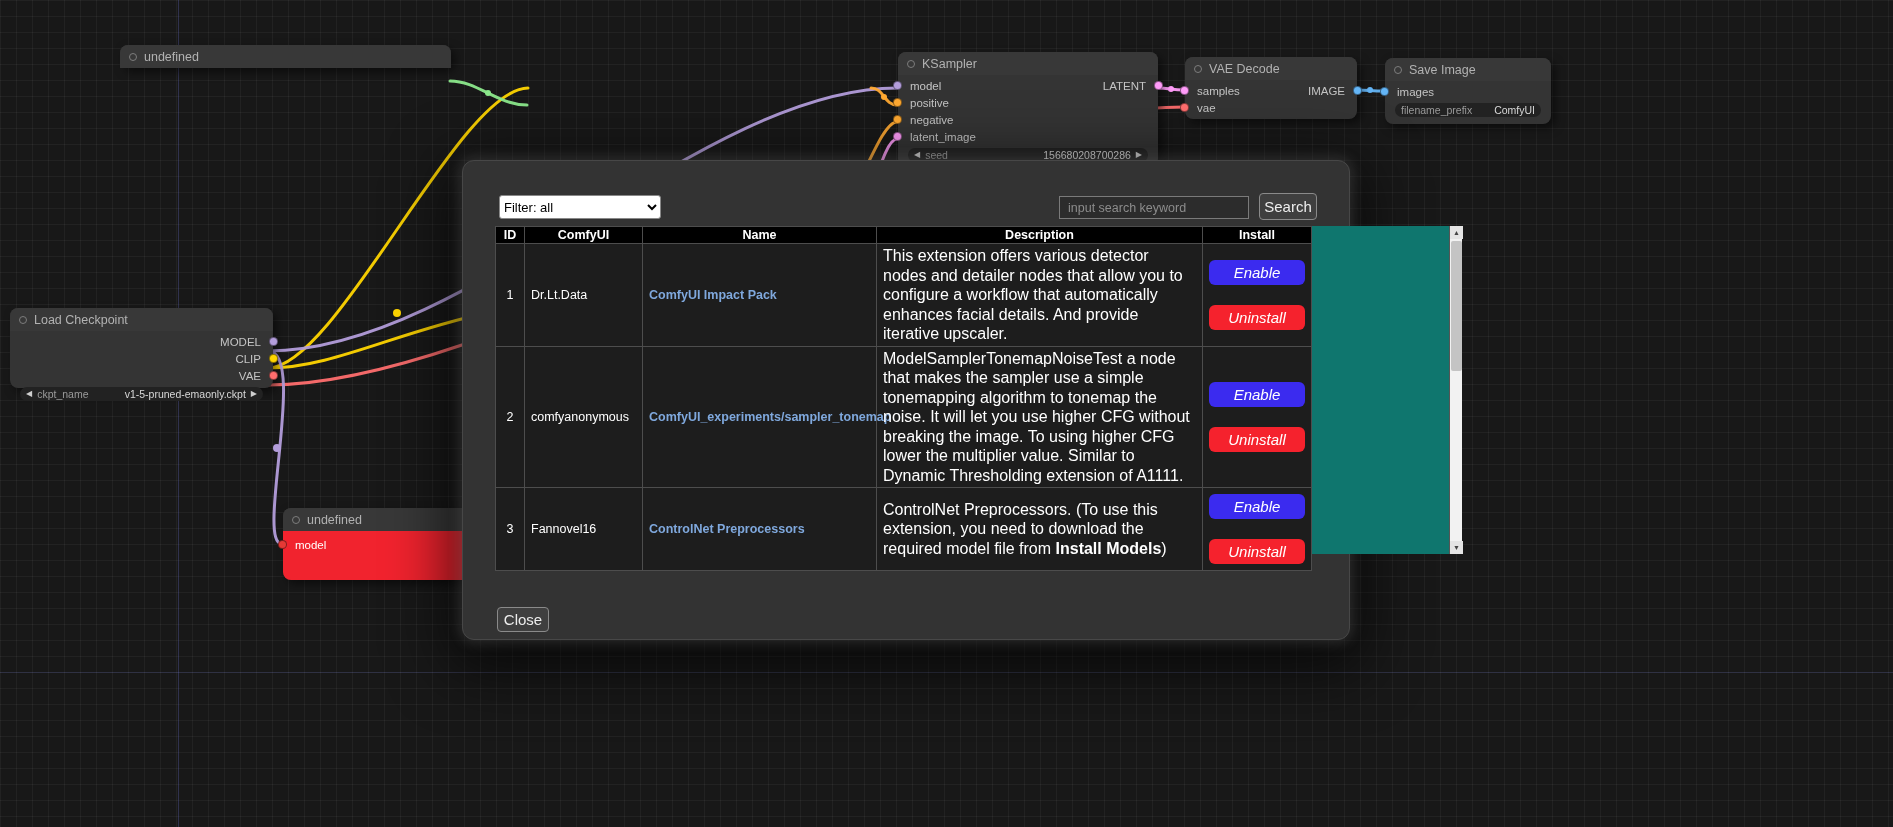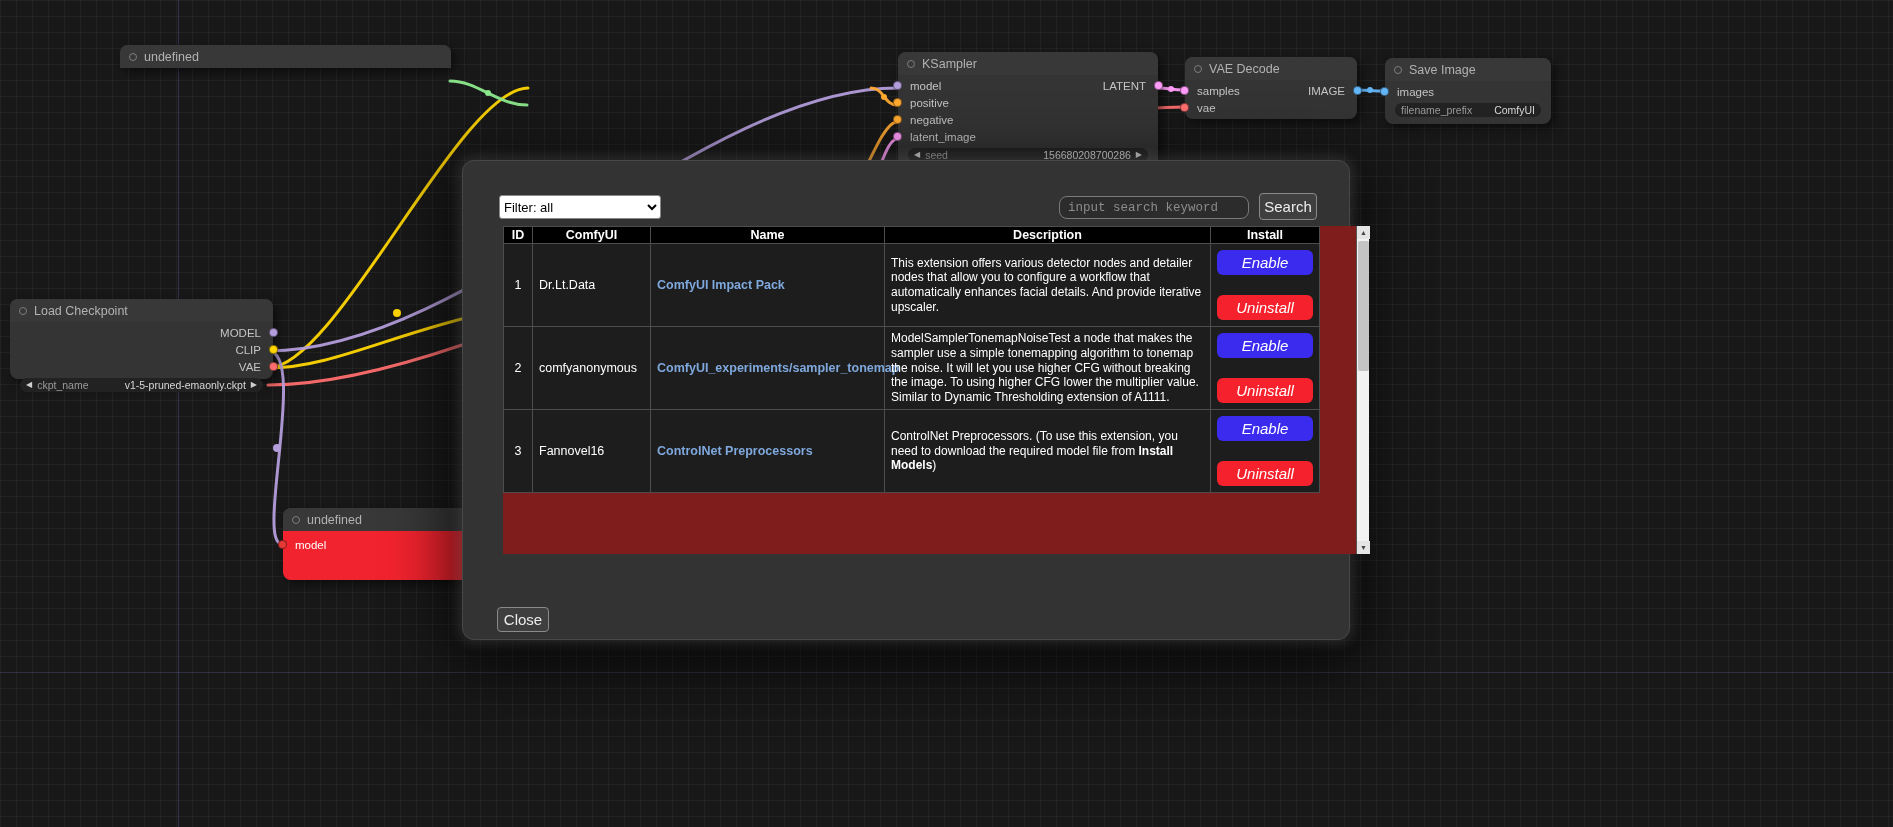--- a/index.html
+++ b/index.html
@@ -79,49 +79,49 @@
     background:#333333; border:1px solid #474747; border-radius:12px; z-index:10;
     box-shadow:0 0 14px 3px rgba(255,255,255,0.13), 0 16px 60px 14px rgba(0,0,0,0.65);
   }
   .filter-select {
     position:absolute; left:36px; top:34px; width:162px; height:24px;
     font-family:"Liberation Sans",sans-serif; font-size:13px;
     background:#fff; color:#000; border:1px solid #888; border-radius:3px;
   }
   .search-input {
     position:absolute; left:596px; top:35px; width:190px; height:23px;
-    background:#2c2c2c; border:1px solid #7a7a7a; border-radius:8px;
+    background:#2c2c2c; border:1px solid #7a7a7a; border-radius:0;
     color:#cfcfcf; font-size:12.5px; padding:0 8px;
-    font-family:Liberation Mono, monospace;
+    font-family:Liberation Sans, sans-serif;
   }
   .search-input::placeholder { color:#8c8c8c; }
   .btn {
     background:#3f3f3f; border:1px solid #8a8a8a; border-radius:4px;
     color:#ededed; font-size:15px; font-family:"Liberation Sans",sans-serif;
     cursor:pointer; line-height:1;
   }
   .search-btn { position:absolute; left:796px; top:32px; width:58px; height:27px; }
   .close-btn  { position:absolute; left:34px; top:446px; width:52px; height:25px; }
 
   .table-wrap {
-    position:absolute; left:40px; top:65px; width:866px; height:328px;
-    background:#7f1d1d;
+    position:absolute; left:32px; top:65px; width:967px; height:328px;
+    background:#0f766e;
   }
   .ext-table { width:816px; border-collapse:collapse; table-layout:fixed; }
   .ext-table th {
     background:#000; color:#fff; font-size:12.5px; font-weight:bold;
     border:1px solid #4d4d4d; padding:1px 4px; height:17px; text-align:center;
   }
   .ext-table td {
     background:#1d1d1d; color:#fff; font-size:12.5px;
     border:1px solid #4d4d4d; padding:2px 6px; vertical-align:middle;
   }
   td.cell-id { text-align:center; }
   td.cell-name a { color:var(--link-color,#7fa8dd); font-weight:bold; text-decoration:none; white-space:nowrap; }
-  td.cell-desc { font-size:12px; line-height:1.22; }
+  td.cell-desc { font-size:16px; line-height:1.22; }
   td.cell-install { text-align:center; padding:3px 4px; }
   .btn-enable, .btn-uninstall {
     display:block; width:96px; height:25px; margin:3px auto;
     border:none; border-radius:6px; color:#fff; font-size:15px;
     font-family:"Liberation Sans",sans-serif; cursor:pointer; line-height:1;font-style:italic;
   }
   .btn-enable    { background:var(--accent-enable,#3b2bef); }
   .btn-uninstall { background:var(--accent-uninstall,#f5222d);margin-top:20px; }
 
   .scrollbar {
@@ -237,21 +237,21 @@
         <span class="dot in" style="background:var(--slot-image,#64b5f6)"></span>
         <span class="slot-label">images</span>
       </div>
       <div class="widget">
         <span>filename_prefix</span>
         <span class="wvalue">ComfyUI</span>
       </div>
     </div>
   </div>
 
-  <div class="node" style="left:10px;top:299px;width:263px;height:80px">
+  <div class="node" style="left:10px;top:308px;width:263px;height:80px">
     <div class="node-header">
       <span class="collapse-dot"></span>
       <span>Load Checkpoint</span>
     </div>
     <div class="node-body">
       <div class="slot-row out">
         <span class="slot-label">MODEL</span>
         <span class="dot out" style="background:var(--slot-model,#b39ddb)"></span>
       </div>
       <div class="slot-row out">

